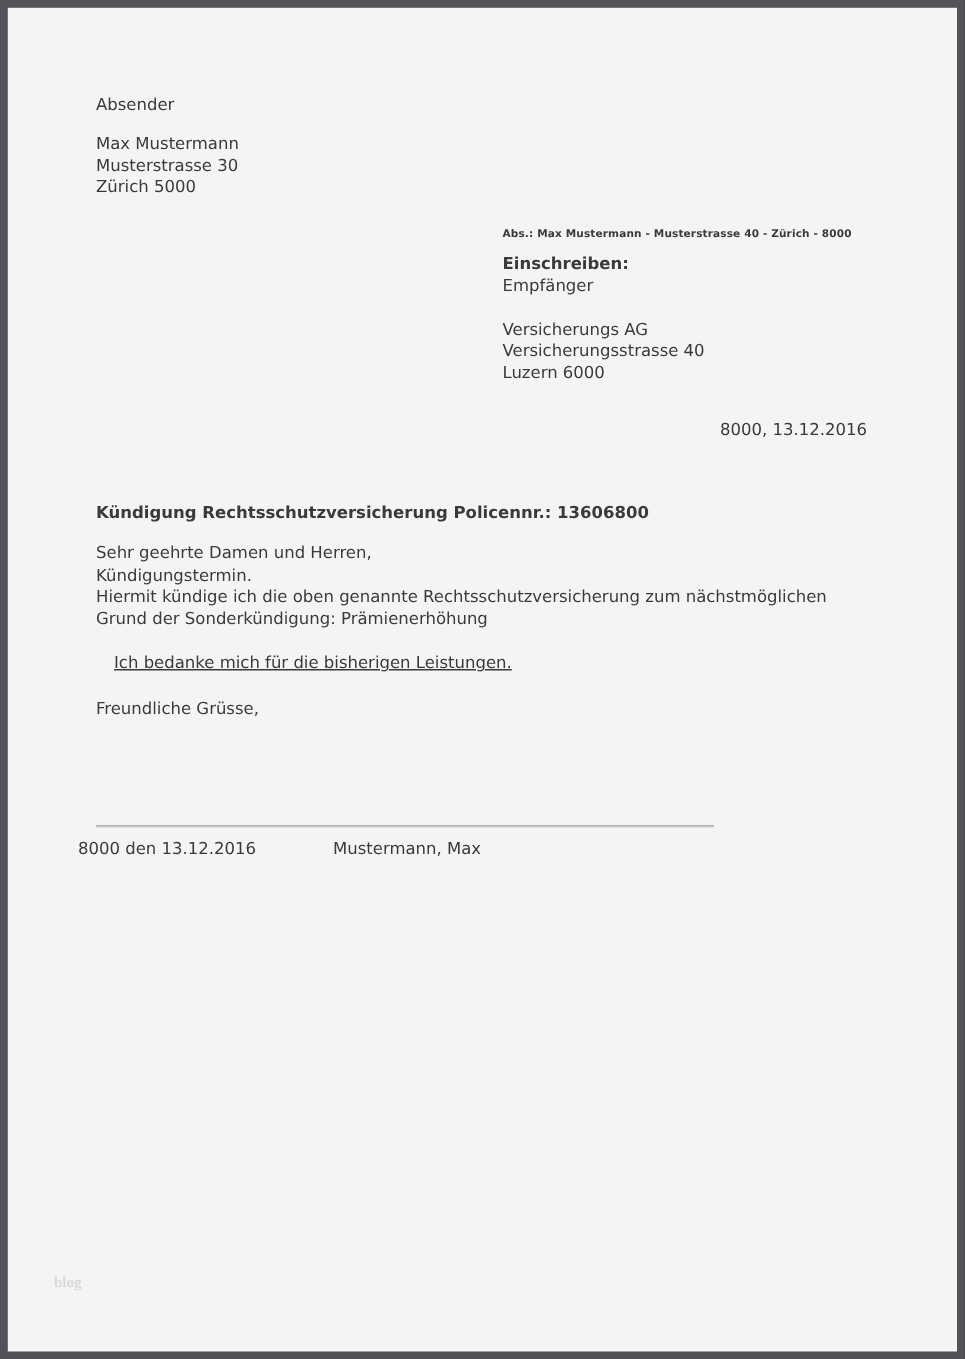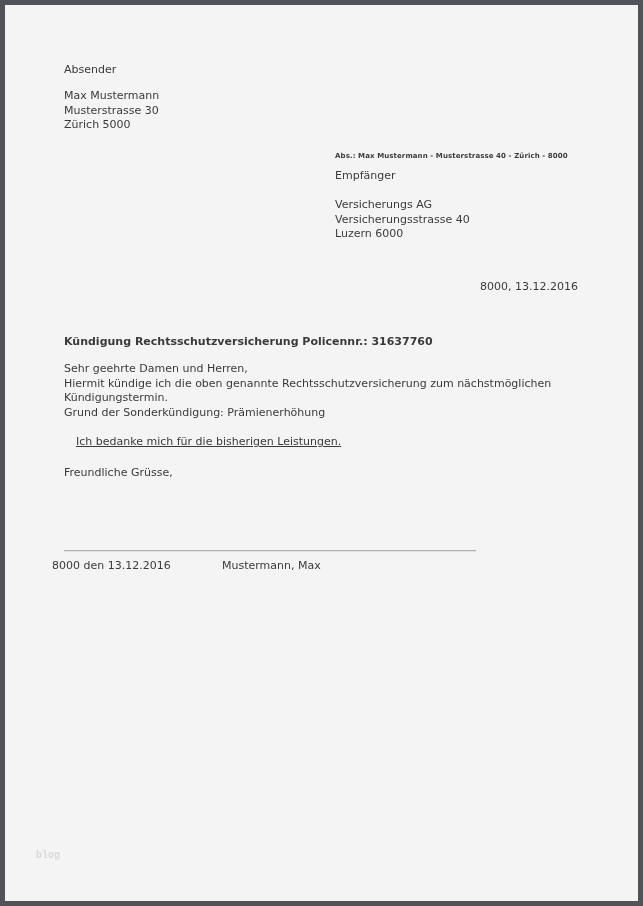--- a/index.html
+++ b/index.html
@@ -29,21 +29,21 @@
   }
   .gap { height: 14.5px; }
   .gap-sm { height: 8px; }
   .dateline { text-align: right; }
   .rule {
     height: 2px;
     background: #b3b3b3;
     border-bottom: 1px solid #e0e0e0;
   }
   .watermark {
-    font-family: Liberation Mono, monospace;
+    font-family: Liberation Serif, serif;
     font-size: 10px;
     font-weight: bold;
     color: #d9d9d9;
   }
 </style>
 </head>
 <body>
 
 <div class="page">
 
@@ -52,35 +52,36 @@
   </div>
   <div class="abs" style="left:64px; top:89px;">
     <div>Max Mustermann</div>
     <div>Musterstrasse 30</div>
     <div>Zürich 5000</div>
   </div>
 
   <div class="abs" style="left:335px; top:152px;">
     <div class="small-line">Abs.: Max Mustermann - Musterstrasse 40 - Zürich - 8000</div>
     <div class="gap-sm"></div>
+    <div class="bold">Einschreiben:</div>
     <div>Empfänger</div>
     <div class="gap"></div>
     <div>Versicherungs AG</div>
     <div>Versicherungsstrasse 40</div>
     <div>Luzern 6000</div>
   </div>
 
   <div class="abs dateline" style="right:65px; top:280px;">8000, 13.12.2016</div>
 
-  <div class="abs bold" style="left:64px; top:335px;">Kündigung Rechtsschutzversicherung Policennr.: 31637760</div>
+  <div class="abs bold" style="left:64px; top:335px;">Kündigung Rechtsschutzversicherung Policennr.: 13606800</div>
 
   <div class="abs" style="left:64px; top:362px;">
     <div>Sehr geehrte Damen und Herren,</div>
+    <div>Kündigungstermin.</div>
     <div>Hiermit kündige ich die oben genannte Rechtsschutzversicherung zum nächstmöglichen</div>
-    <div>Kündigungstermin.</div>
     <div>Grund der Sonderkündigung: Prämienerhöhung</div>
   </div>
 
   <div class="abs" style="left:76px; top:435px;text-decoration:underline;">Ich bedanke mich für die bisherigen Leistungen.</div>
 
   <div class="abs" style="left:64px; top:466px;">Freundliche Grüsse,</div>
 
   <div class="abs rule" style="left:64px; top:550px; width:412px;"></div>
 
   <div class="abs" style="left:52px; top:559px;">8000 den 13.12.2016</div>

